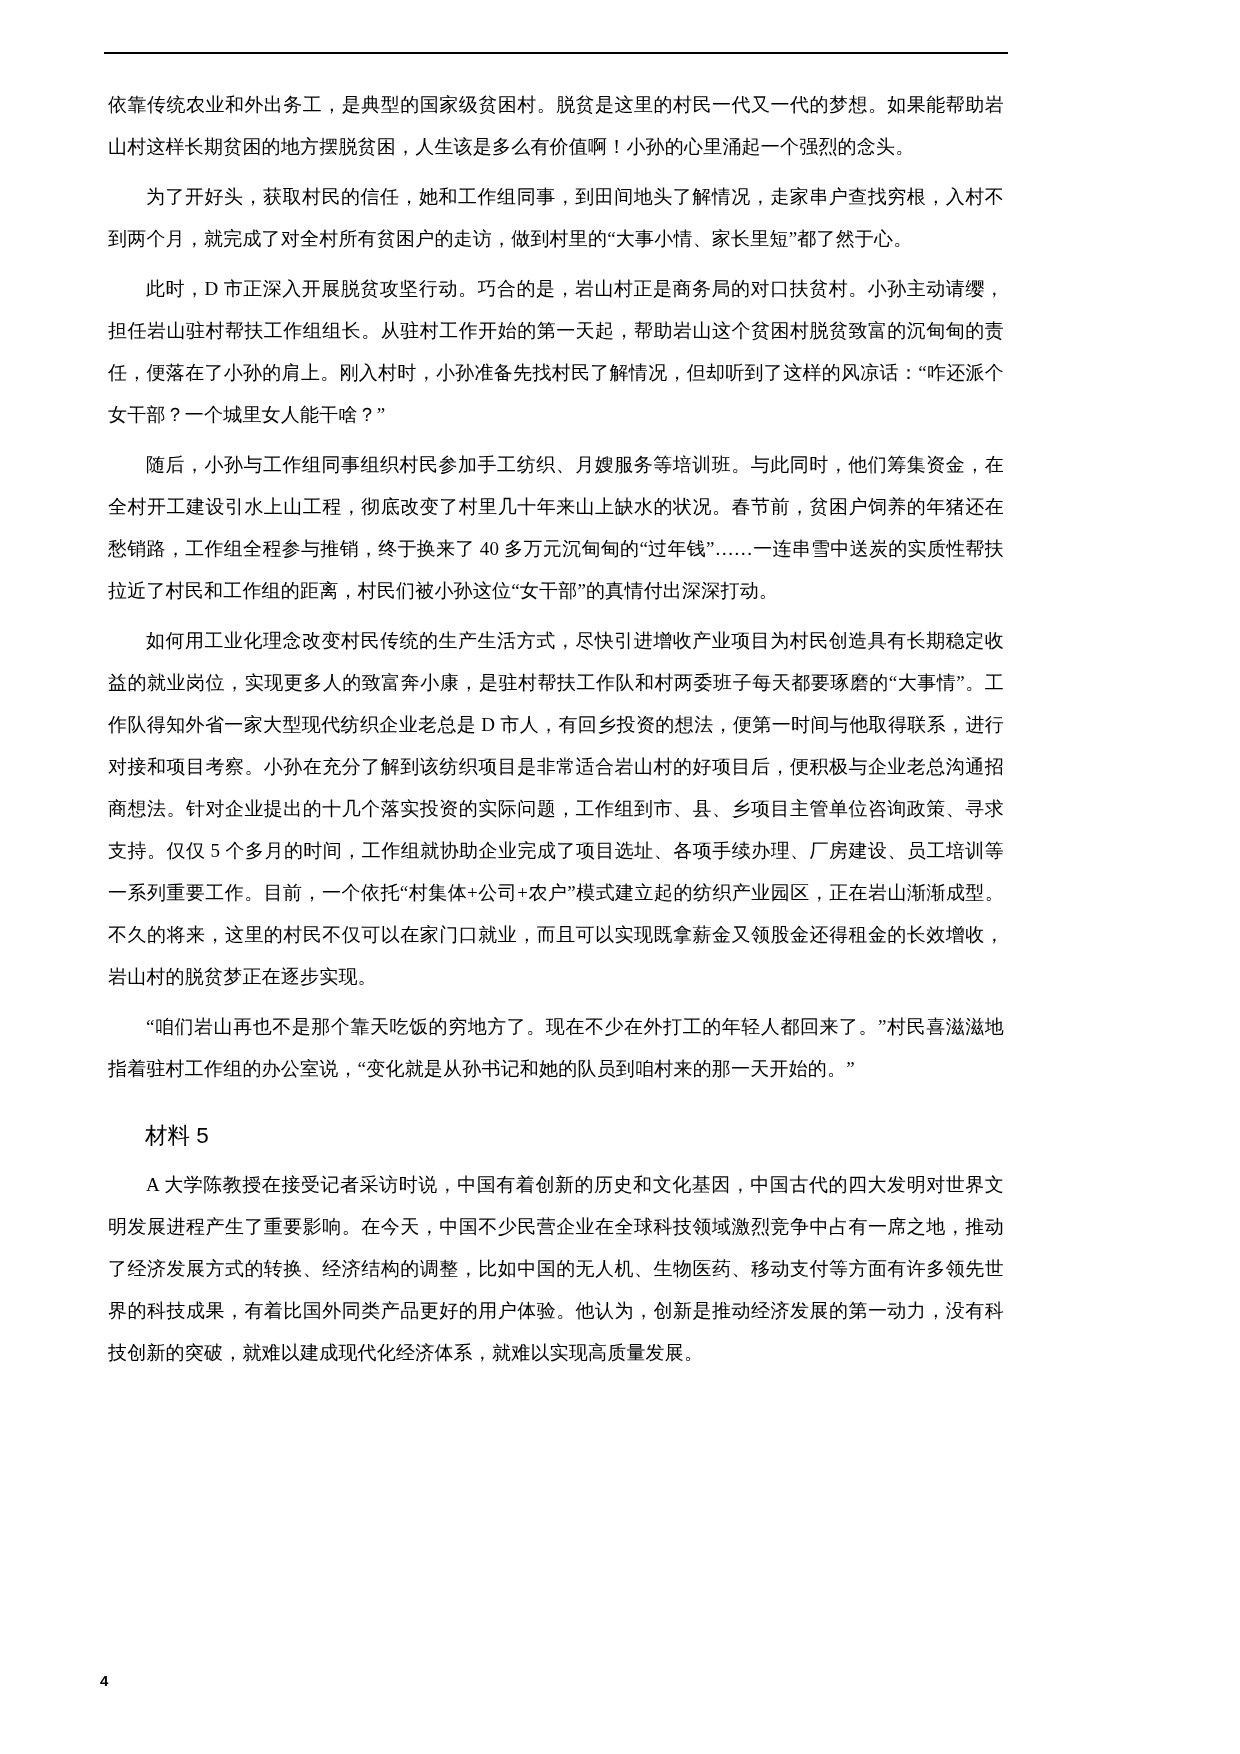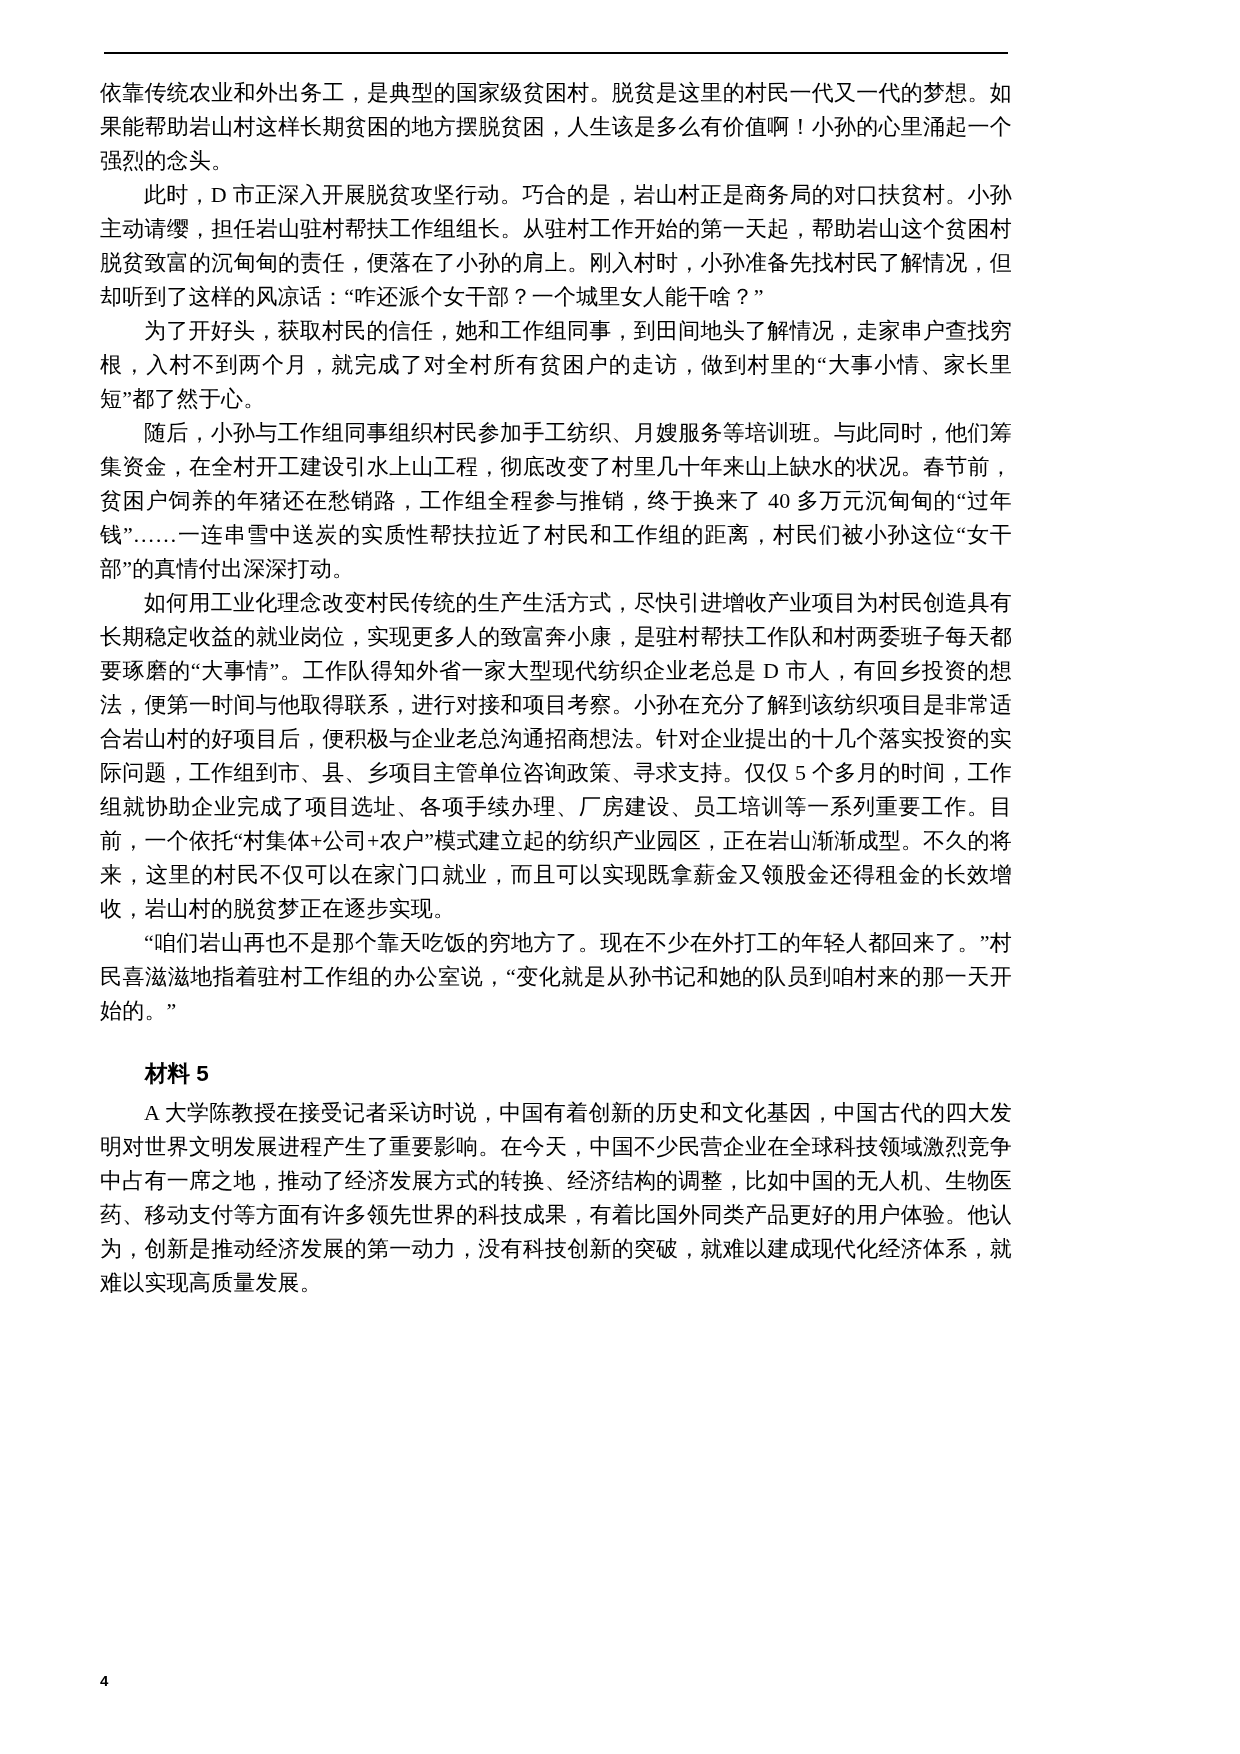--- a/index.html
+++ b/index.html
@@ -28,36 +28,36 @@
     height: 2px;
     background: #000000;
   }
   .content {
     position: absolute;
     left: 100px;
     top: 76px;
     width: 912px;
   }
   p {
-    margin: 0;
-    font-size: 22px;
-    line-height: 34px;
+    margin: 8px;
+    font-size: 19px;
+    line-height: 42px;
     text-align: justify;
     text-justify: inter-ideograph;
     letter-spacing: 0.2px;
   }
   p.indent {
     text-indent: 2em;
   }
   .section-title {
     margin-top: 26px;
     margin-bottom: 2px;
     font-size: 22.5px;
     line-height: 40px;
-    font-weight: bold;
+    font-weight: normal;
     text-indent: 2em;
     font-family: "Liberation Sans", sans-serif;
   }
   .footer {
     position: absolute;
     left: 100px;
     top: 1672px;
     width: 912px;
     font-size: 15px;
     font-weight: bold;
@@ -67,22 +67,22 @@
 </head>
 <body>
 
 <div class="page">
 
   <div class="rule"></div>
 
   <div class="content">
 
     <p>依靠传统农业和外出务工，是典型的国家级贫困村。脱贫是这里的村民一代又一代的梦想。如果能帮助岩山村这样长期贫困的地方摆脱贫困，人生该是多么有价值啊！小孙的心里涌起一个强烈的念头。</p>
+    <p class="indent">为了开好头，获取村民的信任，她和工作组同事，到田间地头了解情况，走家串户查找穷根，入村不到两个月，就完成了对全村所有贫困户的走访，做到村里的“大事小情、家长里短”都了然于心。</p>
     <p class="indent">此时，D 市正深入开展脱贫攻坚行动。巧合的是，岩山村正是商务局的对口扶贫村。小孙主动请缨，担任岩山驻村帮扶工作组组长。从驻村工作开始的第一天起，帮助岩山这个贫困村脱贫致富的沉甸甸的责任，便落在了小孙的肩上。刚入村时，小孙准备先找村民了解情况，但却听到了这样的风凉话：“咋还派个女干部？一个城里女人能干啥？”</p>
-    <p class="indent">为了开好头，获取村民的信任，她和工作组同事，到田间地头了解情况，走家串户查找穷根，入村不到两个月，就完成了对全村所有贫困户的走访，做到村里的“大事小情、家长里短”都了然于心。</p>
     <p class="indent">随后，小孙与工作组同事组织村民参加手工纺织、月嫂服务等培训班。与此同时，他们筹集资金，在全村开工建设引水上山工程，彻底改变了村里几十年来山上缺水的状况。春节前，贫困户饲养的年猪还在愁销路，工作组全程参与推销，终于换来了 40 多万元沉甸甸的“过年钱”……一连串雪中送炭的实质性帮扶拉近了村民和工作组的距离，村民们被小孙这位“女干部”的真情付出深深打动。</p>
     <p class="indent">如何用工业化理念改变村民传统的生产生活方式，尽快引进增收产业项目为村民创造具有长期稳定收益的就业岗位，实现更多人的致富奔小康，是驻村帮扶工作队和村两委班子每天都要琢磨的“大事情”。工作队得知外省一家大型现代纺织企业老总是 D 市人，有回乡投资的想法，便第一时间与他取得联系，进行对接和项目考察。小孙在充分了解到该纺织项目是非常适合岩山村的好项目后，便积极与企业老总沟通招商想法。针对企业提出的十几个落实投资的实际问题，工作组到市、县、乡项目主管单位咨询政策、寻求支持。仅仅 5 个多月的时间，工作组就协助企业完成了项目选址、各项手续办理、厂房建设、员工培训等一系列重要工作。目前，一个依托“村集体+公司+农户”模式建立起的纺织产业园区，正在岩山渐渐成型。不久的将来，这里的村民不仅可以在家门口就业，而且可以实现既拿薪金又领股金还得租金的长效增收，岩山村的脱贫梦正在逐步实现。</p>
     <p class="indent">“咱们岩山再也不是那个靠天吃饭的穷地方了。现在不少在外打工的年轻人都回来了。”村民喜滋滋地指着驻村工作组的办公室说，“变化就是从孙书记和她的队员到咱村来的那一天开始的。”</p>
 
     <div class="section-title">材料 5</div>
     <p class="indent">A 大学陈教授在接受记者采访时说，中国有着创新的历史和文化基因，中国古代的四大发明对世界文明发展进程产生了重要影响。在今天，中国不少民营企业在全球科技领域激烈竞争中占有一席之地，推动了经济发展方式的转换、经济结构的调整，比如中国的无人机、生物医药、移动支付等方面有许多领先世界的科技成果，有着比国外同类产品更好的用户体验。他认为，创新是推动经济发展的第一动力，没有科技创新的突破，就难以建成现代化经济体系，就难以实现高质量发展。</p>
 
   </div>
 
   <div class="footer">4</div>

